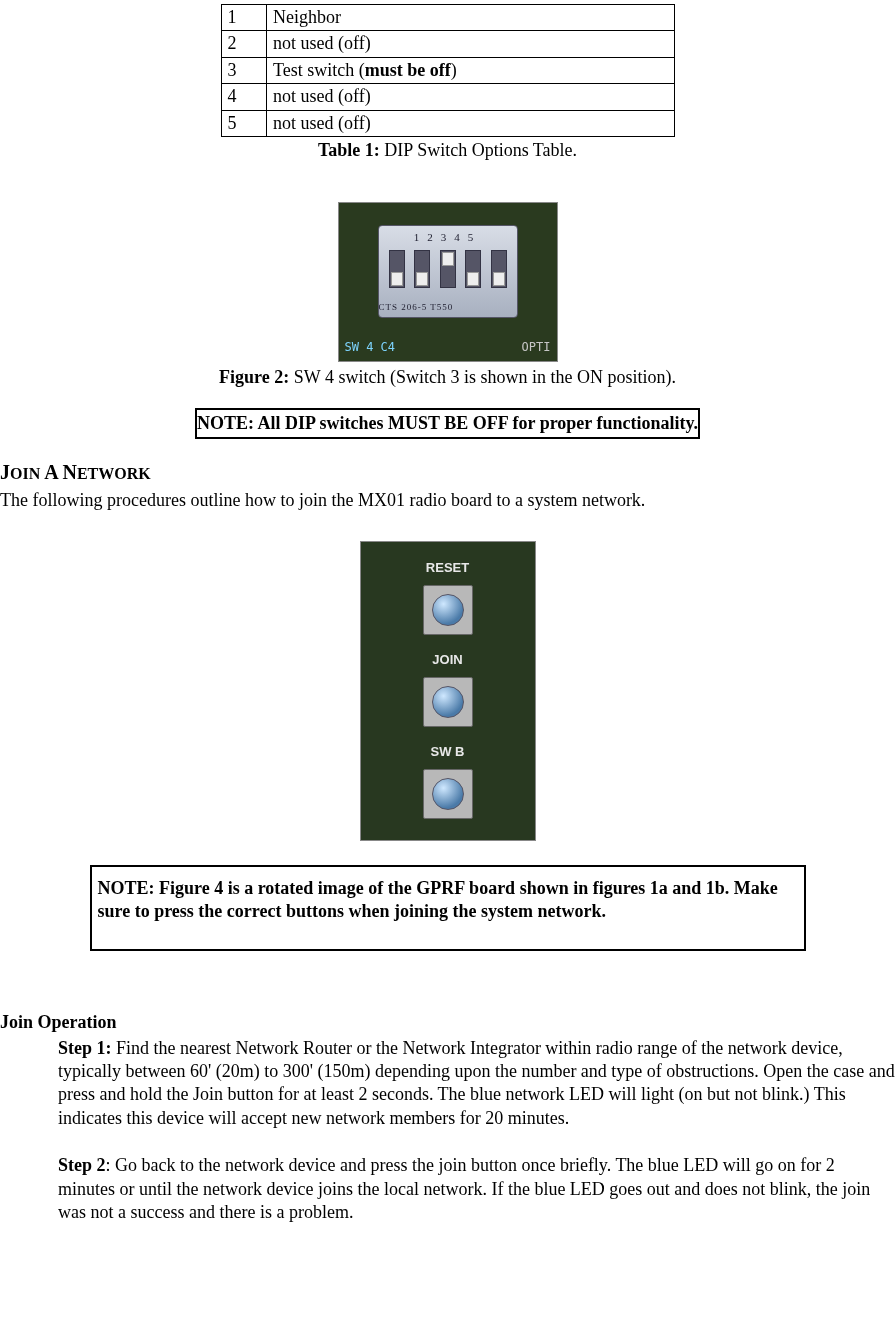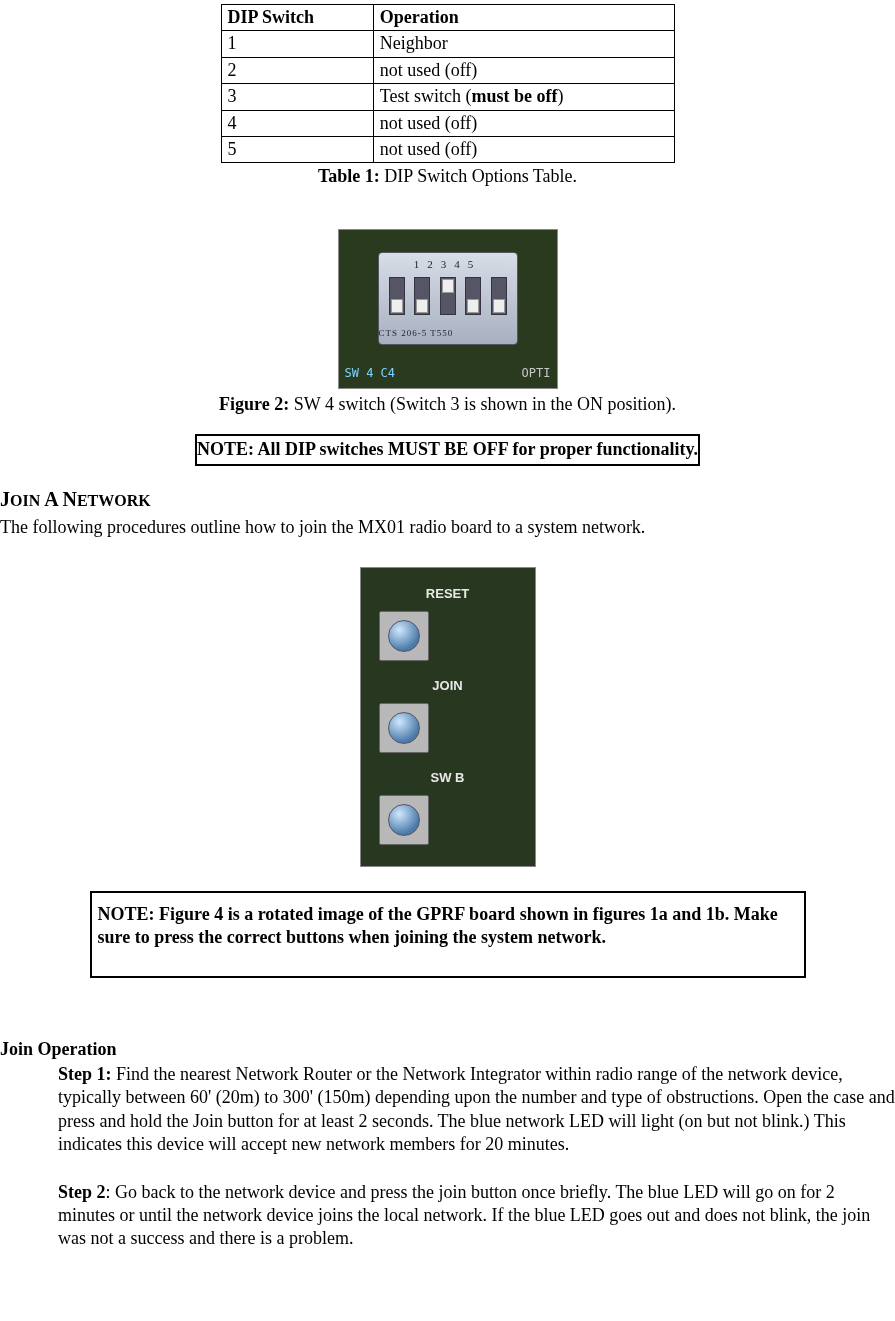--- a/index.html
+++ b/index.html
@@ -116,21 +116,21 @@
       width: 176px;
       height: 300px;
       margin: 0 auto;
       background: #283820;
       border: 1px solid #888;
       position: relative;
       overflow: hidden;
     }
     .btn-row {
       position: absolute; left: 18px; right: 18px; height: 64px;
-      display: flex; align-items: center; justify-content: flex-start;
+      display: flex; align-items: center; justify-content: center;
     }
     .btn-row .tact {
       width: 50px; height: 50px; background: #b8b8b8; border:1px solid #666;
       position: relative; border-radius: 2px;
     }
     .btn-row .tact::after {
       content:""; position:absolute; top:8px; left:8px; right:8px; bottom:8px;
       background: radial-gradient(circle at 35% 30%, #cfe8ff, #4a7aa8 70%);
       border-radius: 50%;
       border:1px solid #556;
@@ -151,24 +151,20 @@
       font-size: 18px;
       text-indent: 0;
     }
     .step-gap { height: 22px; }
   </style>
 </head>
 <body>
 
 <table class="dip-table">
   <tbody>
-      <tr>
-    <th>DIP Switch</th>
-    <th>Operation</th>
-  </tr>
   <tr>
     <td>1</td>
     <td>Neighbor</td>
   </tr>
   <tr>
     <td>2</td>
     <td>not used (off)</td>
   </tr>
   <tr>
     <td>3</td>

